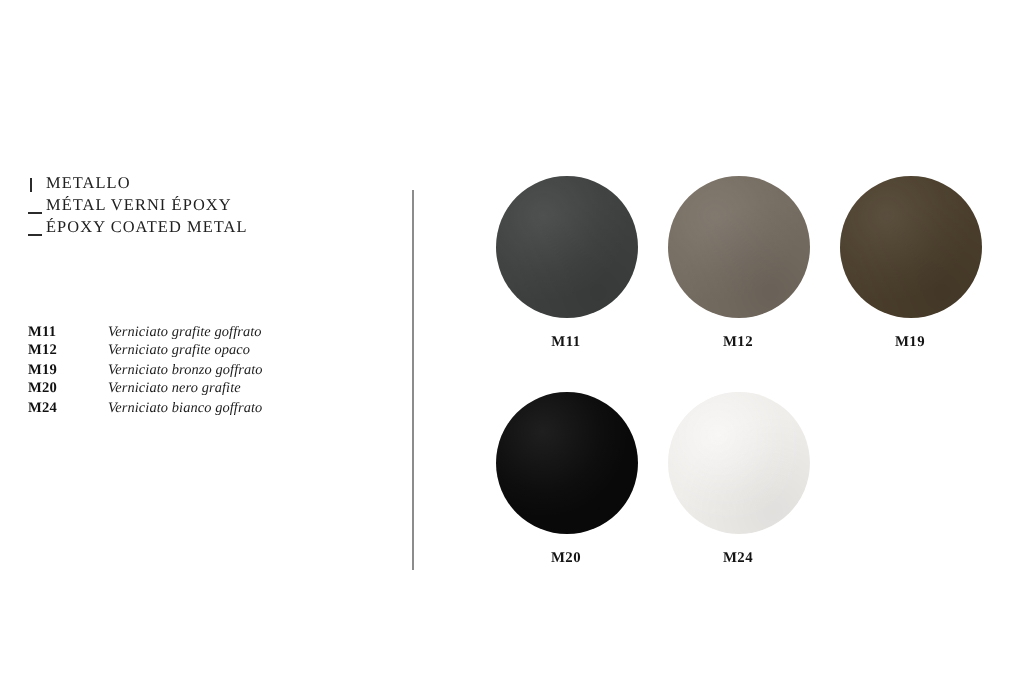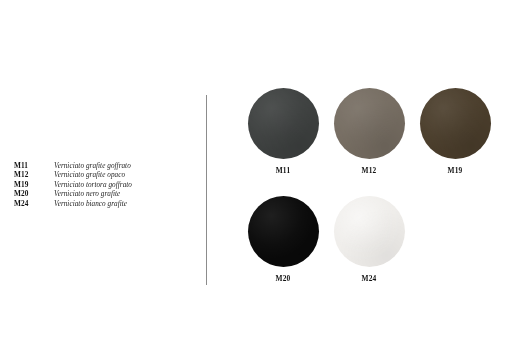--- a/index.html
+++ b/index.html
@@ -167,46 +167,66 @@
     color: #131313;
     letter-spacing: 0.25px;
     line-height: 9px;
   }
 </style>
 </head>
 <body>
 
 <div id="page">
 
+  <div class="left-col">
+    <div class="title-block">
+
+      <div class="title-line">
+        <span class="tick bar"></span>
+        <span class="title-text">METALLO</span>
+      </div>
+
+      <div class="title-line">
+        <span class="tick under"></span>
+        <span class="title-text">MÉTAL VERNI ÉPOXY</span>
+      </div>
+
+      <div class="title-line">
+        <span class="tick under"></span>
+        <span class="title-text">ÉPOXY COATED METAL</span>
+      </div>
+
+    </div>
+  </div>
 
   <div class="code-table">
 
     <div class="code-row">
       <span class="code-id">M11</span>
       <span class="code-desc">Verniciato grafite goffrato</span>
     </div>
 
     <div class="code-row">
       <span class="code-id">M12</span>
       <span class="code-desc">Verniciato grafite opaco</span>
     </div>
 
     <div class="code-row">
       <span class="code-id">M19</span>
-      <span class="code-desc">Verniciato tortora goffrato</span>
+      <span class="code-desc">Verniciato bronzo goffrato</span>
     </div>
 
     <div class="code-row">
       <span class="code-id">M20</span>
       <span class="code-desc">Verniciato nero grafite</span>
     </div>
 
     <div class="code-row">
       <span class="code-id">M24</span>
-      <span class="code-desc">Verniciato bianco grafite</span>
+      <span class="code-desc">Verniciato bianco goffrato</span>
     </div>
 
   </div>
 
   <div class="divider" style="background: rgb(140, 140, 140);"></div>
 
   <div class="swatch-area">
 
     <div class="swatch-row">
 

